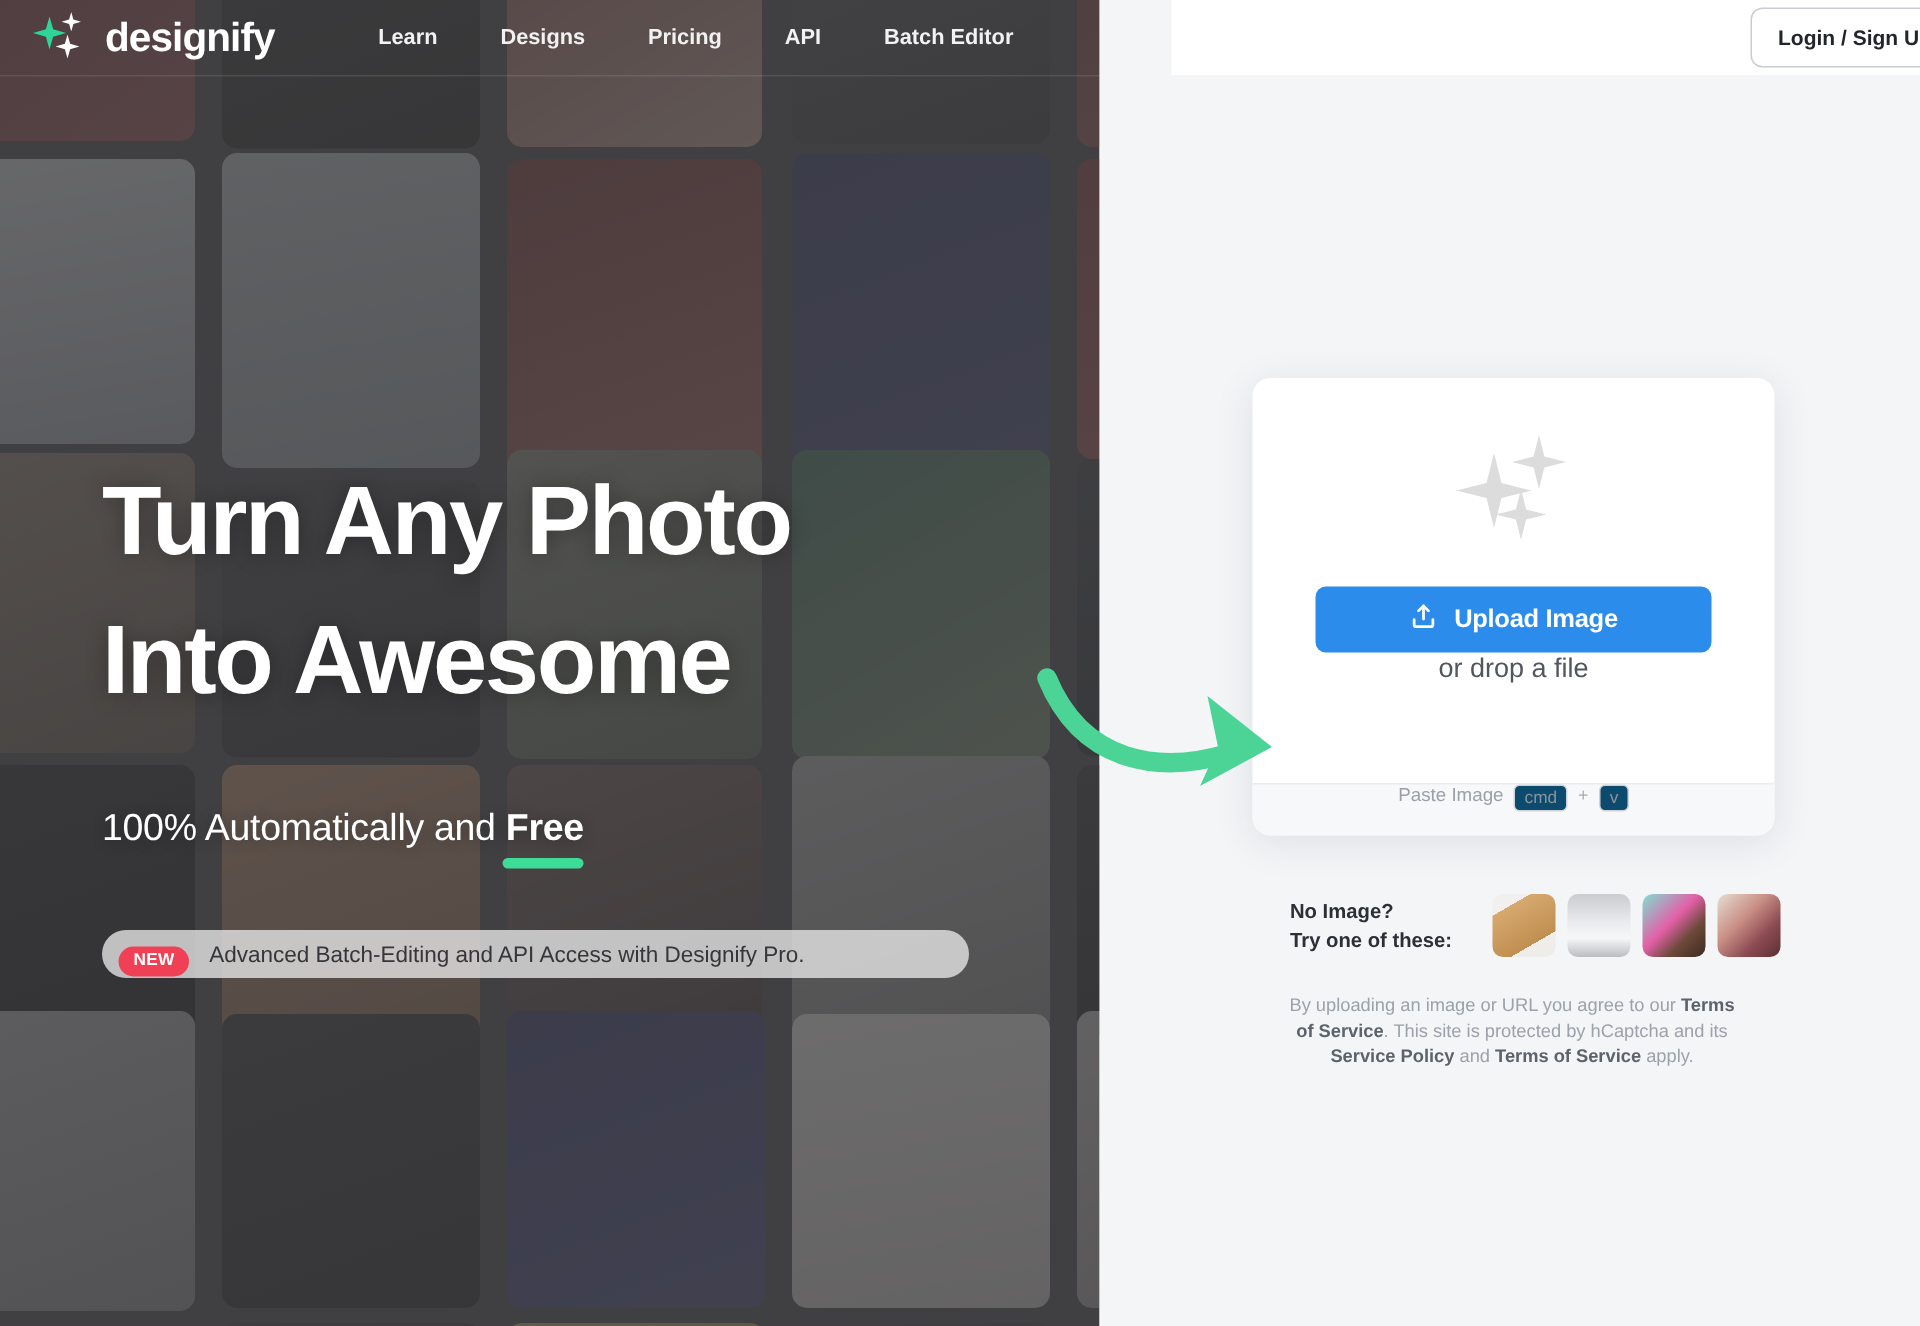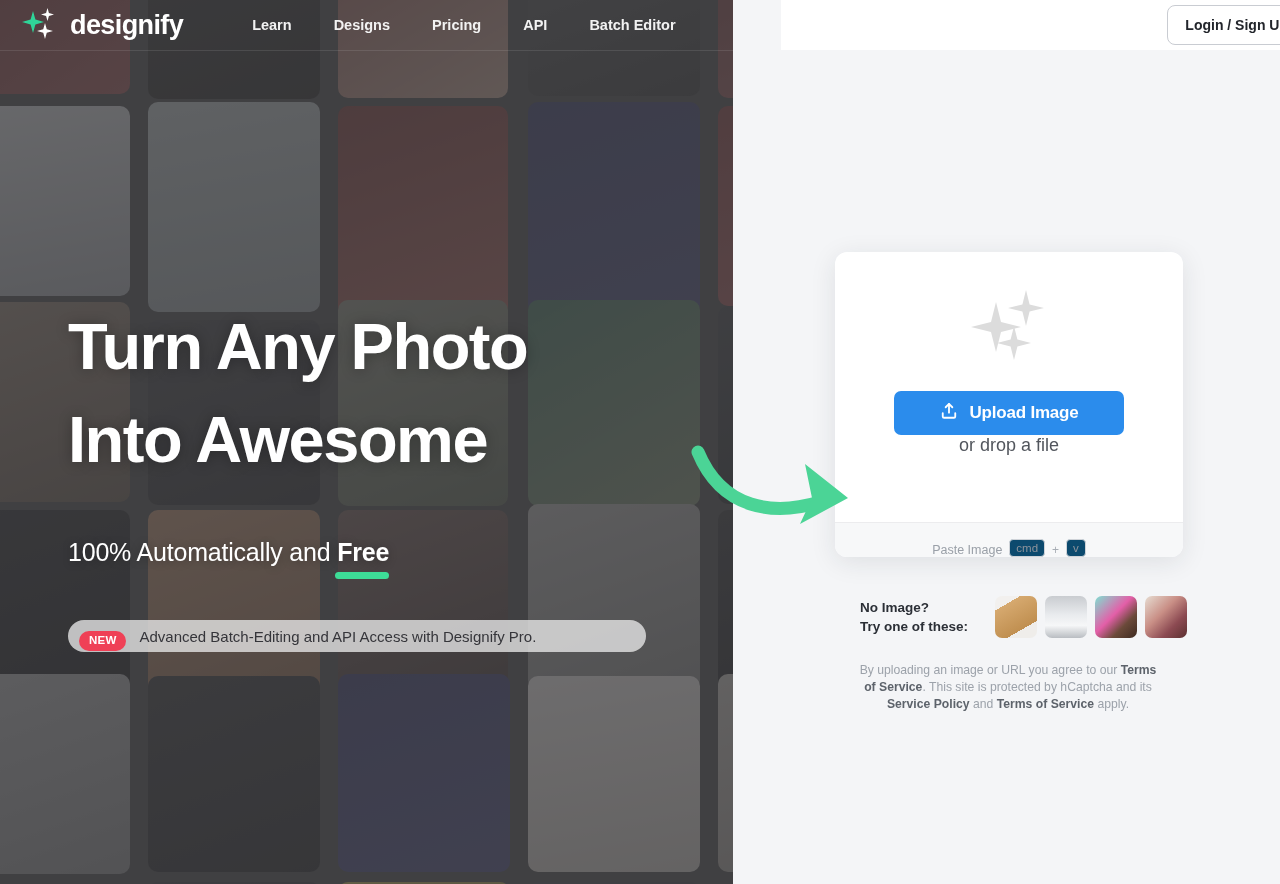--- a/index.html
+++ b/index.html
@@ -184,41 +184,41 @@
     position: absolute;
     background: #dcdcdc;
     clip-path: polygon(50% 0%, 60% 40%, 100% 50%, 60% 60%, 50% 100%, 40% 60%, 0% 50%, 40% 40%);
   }
   .gspark-1 { left: 10px; top: 14px; width: 50px; height: 50px; }
   .gspark-2 { left: 47px; top: 2px; width: 36px; height: 36px; }
   .gspark-3 { left: 36px; top: 38px; width: 34px; height: 34px; }
 
   .upload-btn {
     margin-top: 23px;
-    width: 230px; height: 44px;
+    width: 264px; height: 44px;
     background: #2b8cec;
     border: none; border-radius: 7px;
     color: #ffffff;
     font-size: 17px; font-weight: bold;
     display: flex; align-items: center; justify-content: center;
     gap: 10px;
     cursor: pointer;
     font-family: "Liberation Sans", sans-serif;
     letter-spacing: -0.2px;
   }
   .upload-btn svg { flex: 0 0 auto; }
   .drop-hint {
     font-size: 18px;
     color: #52565d;
   }
   .paste-bar {
     height: 35px;
     background: #f7f8f9;
     border-top: 1px solid #ececee;
-    display: flex; align-items: flex-end; justify-content: center;
+    display: flex; align-items: flex-start; justify-content: center;
     gap: 7px;
   }
   .paste-label { font-size: 12.5px; color: #9aa0a8; }
   .kbd {
     border: 1px solid #cfd3d8;
     border-radius: 4px;
     font-size: 11.5px; color: #8d939b;
     padding: 2px 6px;
     background: #0c4a6e;
     font-family: "Liberation Sans", sans-serif;

